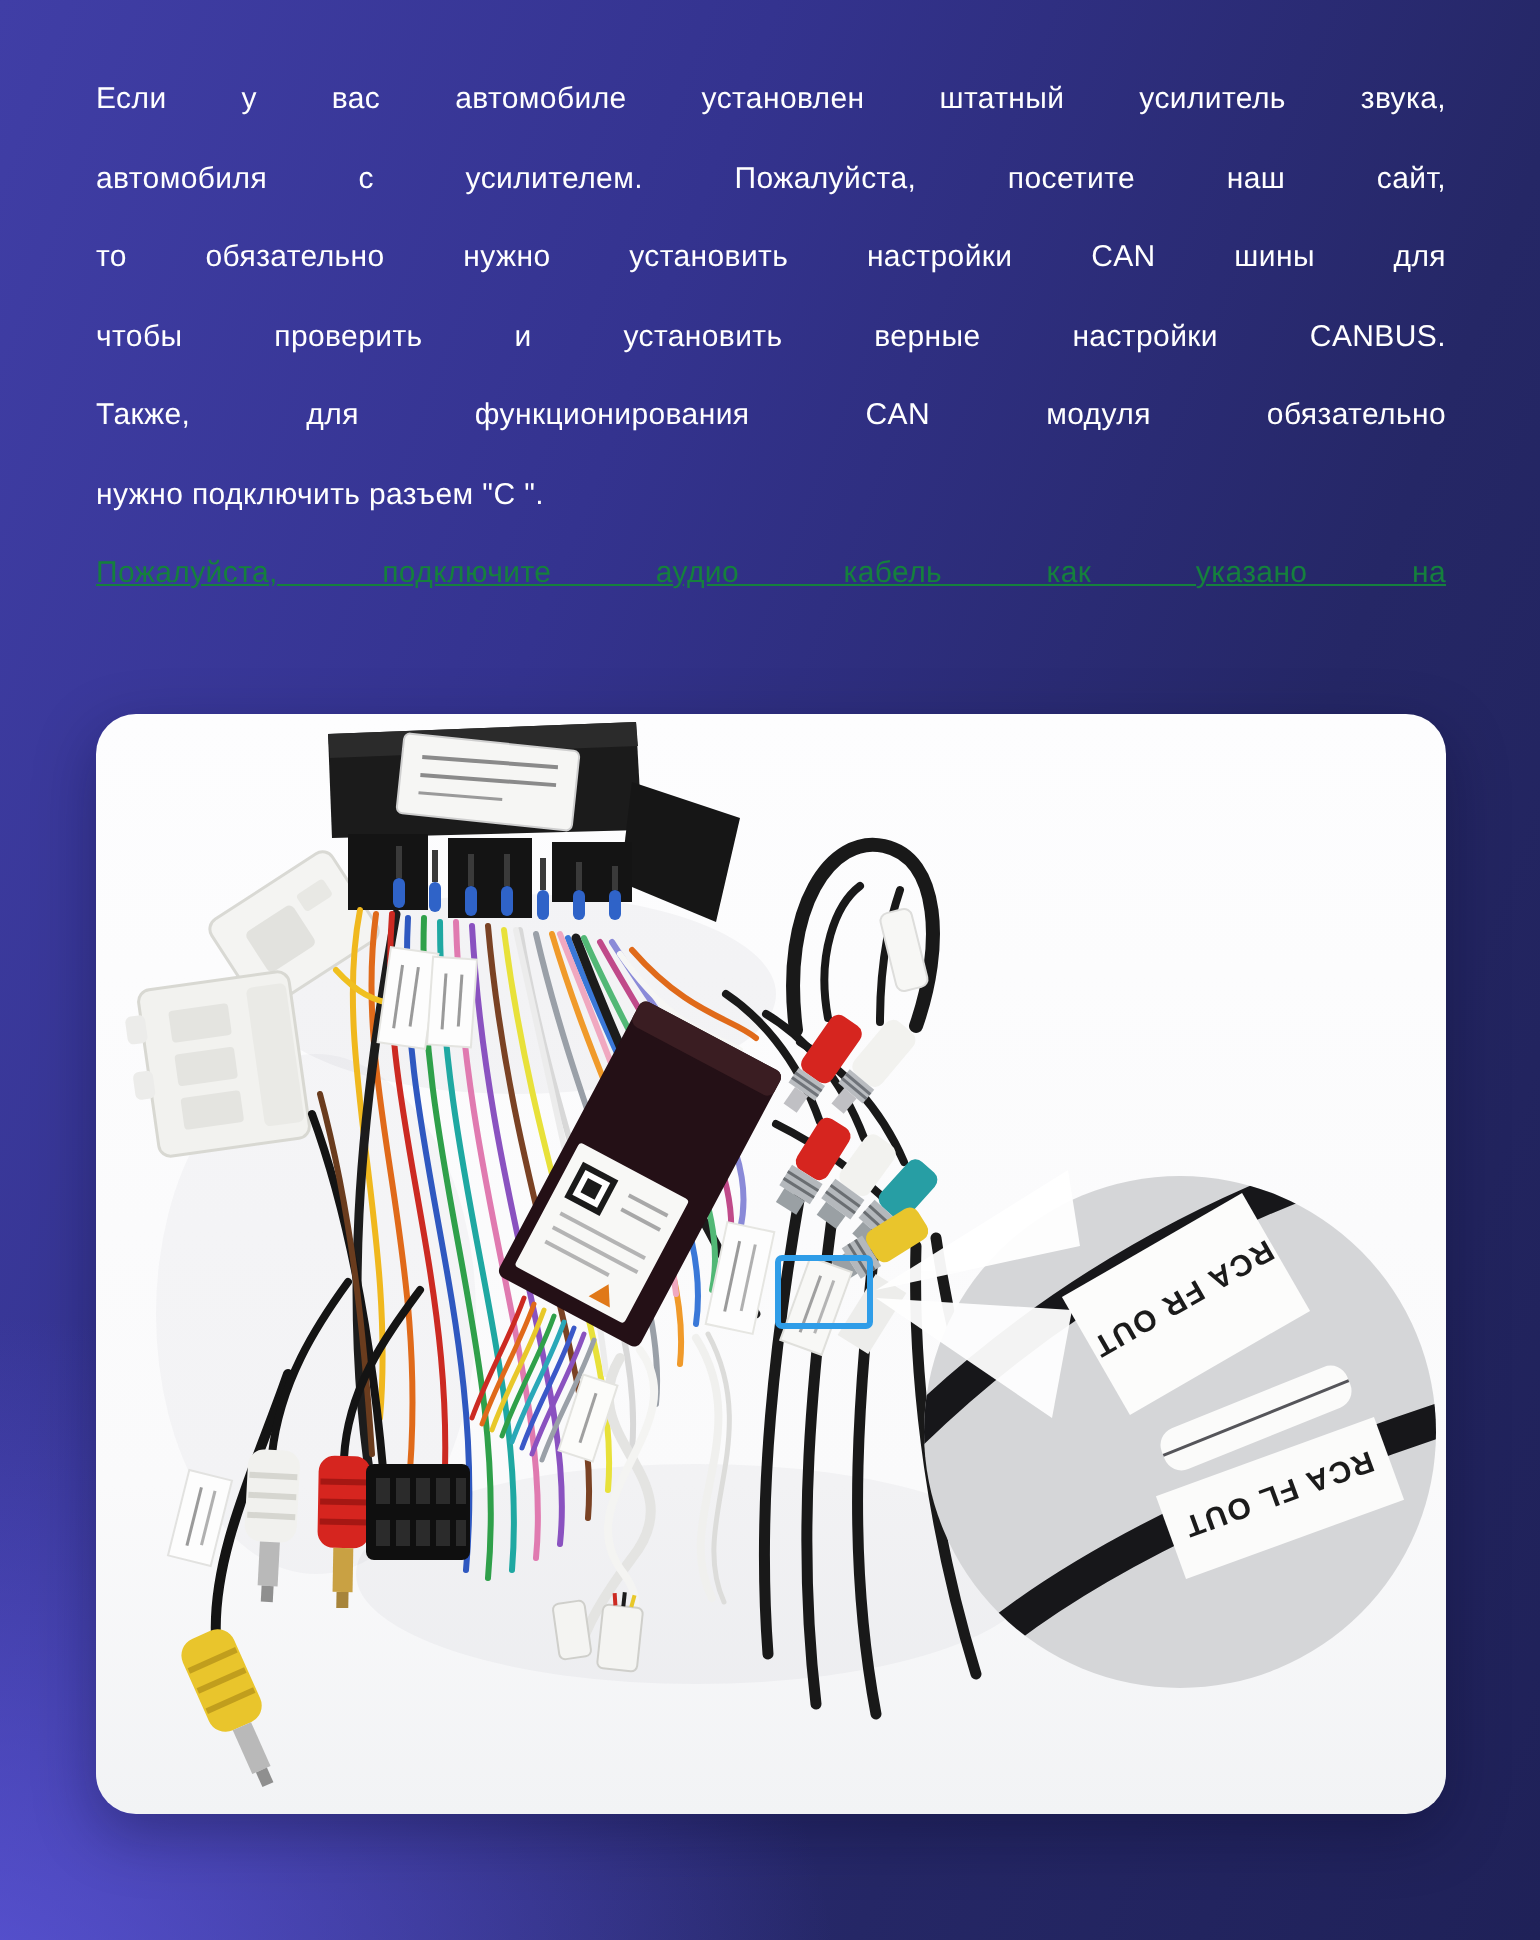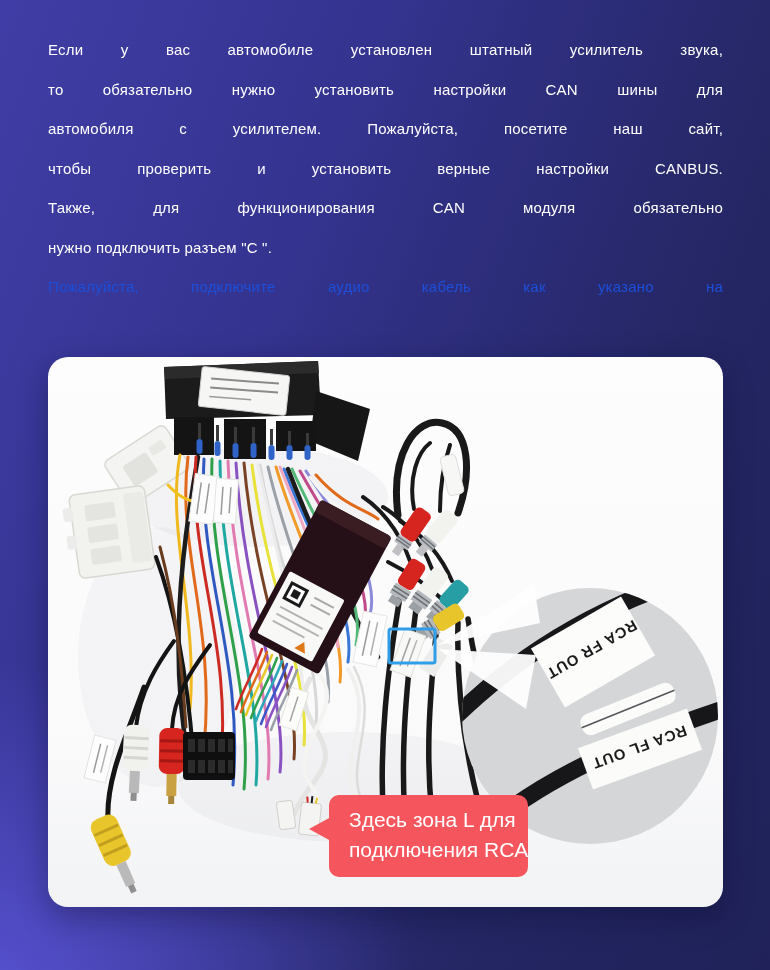--- a/index.html
+++ b/index.html
@@ -9,21 +9,21 @@
     background:
       radial-gradient(820px 640px at -4% 104%, rgba(103,95,238,0.72), rgba(103,95,238,0) 55%),
       linear-gradient(111deg,#403ea6 0%,#34338f 34%,#252766 70%,#1f2158 100%);
   }
   .text-block{position:absolute;left:48px;top:30px;width:675px;}
   .jline{
     display:block;white-space:nowrap;text-align:justify;text-align-last:justify;
     font-size:15px;line-height:39.5px;letter-spacing:.2px;color:#ffffff;
   }
   .jline.last{text-align-last:left;}
-  .note .jline{color:#1d4ed8;}
+  .note .jline{color:#15803d;text-decoration:underline;}
   .photo-card{
     position:absolute;left:48px;top:357px;width:675px;height:550px;
     background:linear-gradient(180deg,#fdfdfe 0%,#fafafb 70%,#f2f3f5 100%);
     border-radius:20px;overflow:hidden;box-shadow:0 10px 30px rgba(10,10,40,0.35);
   }
   .photo-card svg{position:absolute;left:0;top:0;}
   .callout{
     position:absolute;left:281px;top:438px;width:199px;box-sizing:border-box;
     background:#f5555c;border-radius:10px;padding:10px 14px 12px 20px;
     color:#ffffff;font-size:21px;line-height:30px;white-space:nowrap;
@@ -34,22 +34,22 @@
     border-right:22px solid #f5555c;
   }
   .inset-label-text{font-family:"Liberation Sans",sans-serif;font-size:15px;font-weight:bold;fill:#1b1b1b;letter-spacing:1px;}
 </style>
 </head>
 <body>
 
 <div class="text-block">
   <div>
     <span class="jline">Если у вас автомобиле установлен штатный усилитель звука,</span>
+    <span class="jline">автомобиля с усилителем. Пожалуйста, посетите наш сайт,</span>
     <span class="jline">то обязательно нужно установить настройки CAN шины для</span>
-    <span class="jline">автомобиля с усилителем. Пожалуйста, посетите наш сайт,</span>
     <span class="jline">чтобы проверить и установить верные настройки CANBUS.</span>
     <span class="jline">Также, для функционирования CAN модуля обязательно</span>
     <span class="jline last">нужно подключить разъем "C ".</span>
   </div>
   <div class="note">
     <span class="jline">Пожалуйста, подключите аудио кабель как указано на</span>
   </div>
 </div>
 
 <div class="photo-card">
@@ -348,18 +348,13 @@
     </g>
 
     <g fill="#ffffff" opacity="0.95">
       <polygon points="390,288 486,228 492,266"></polygon>
       <polygon points="390,292 488,298 478,352"></polygon>
     </g>
 
     <rect x="341" y="272" width="46" height="34" rx="2" fill="none" stroke="#2f9de8" stroke-width="3"></rect>
   </svg>
 
-  <div class="callout">
-    <div class="ptr"></div>
-    <span>Здесь зона L для</span><br>
-    <span>подключения RCA</span>
-  </div>
 </div>
 
 </body></html>

